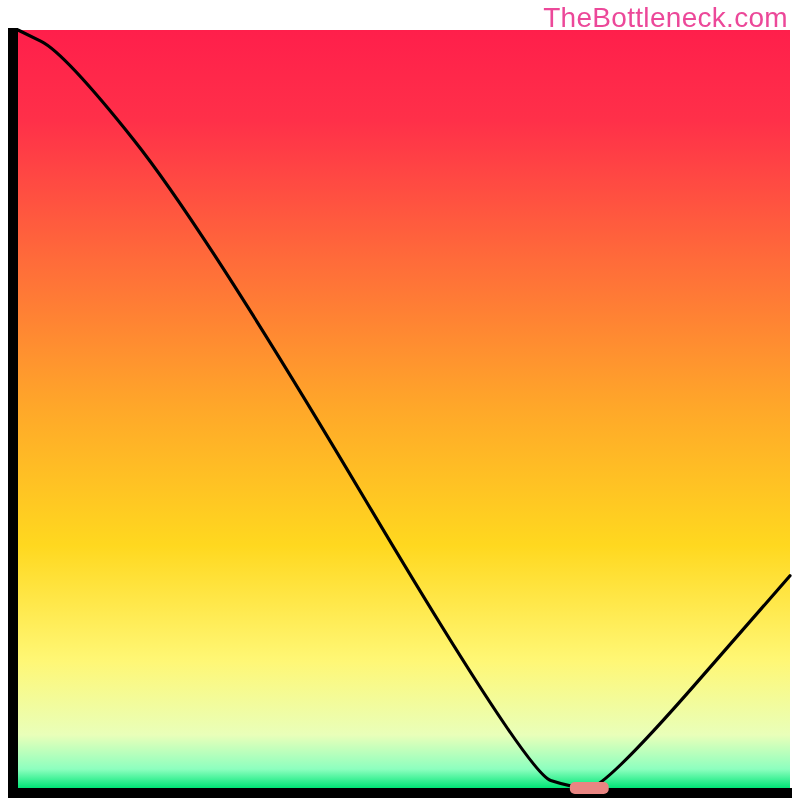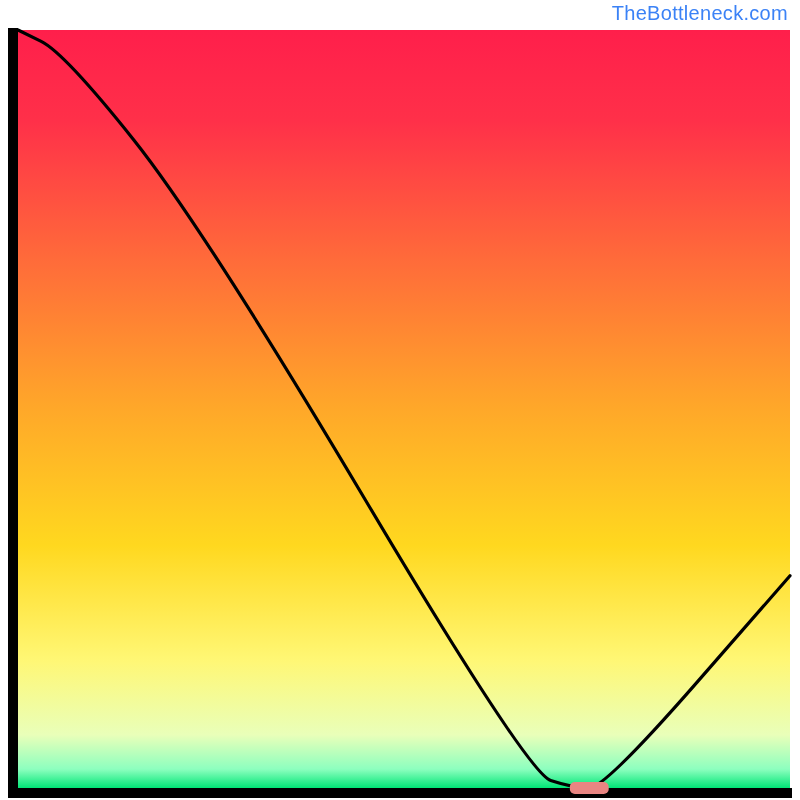--- a/index.html
+++ b/index.html
@@ -13,22 +13,22 @@
   }
   .wrap {
     position: relative;
     width: 800px;
     height: 800px;
   }
   .watermark {
     position: absolute;
     top: 2px;
     right: 12px;
-    color: #3b82f6;
-    font-size: 20px;
+    color: #ec4899;
+    font-size: 28px;
     letter-spacing: 0.3px;
     font-weight: 500;
     user-select: none;
   }
   svg {
     position: absolute;
     left: 0;
     top: 0;
   }
 </style>

